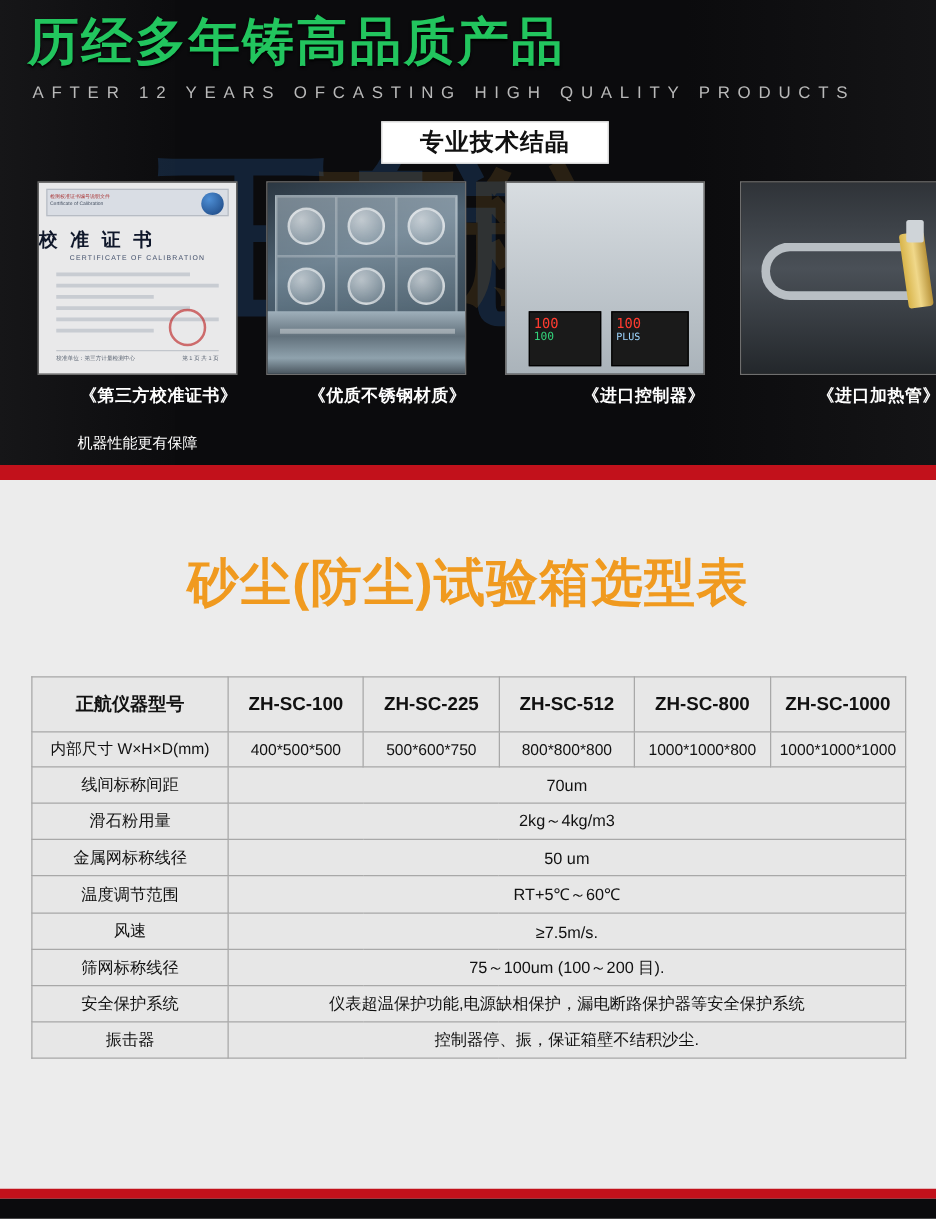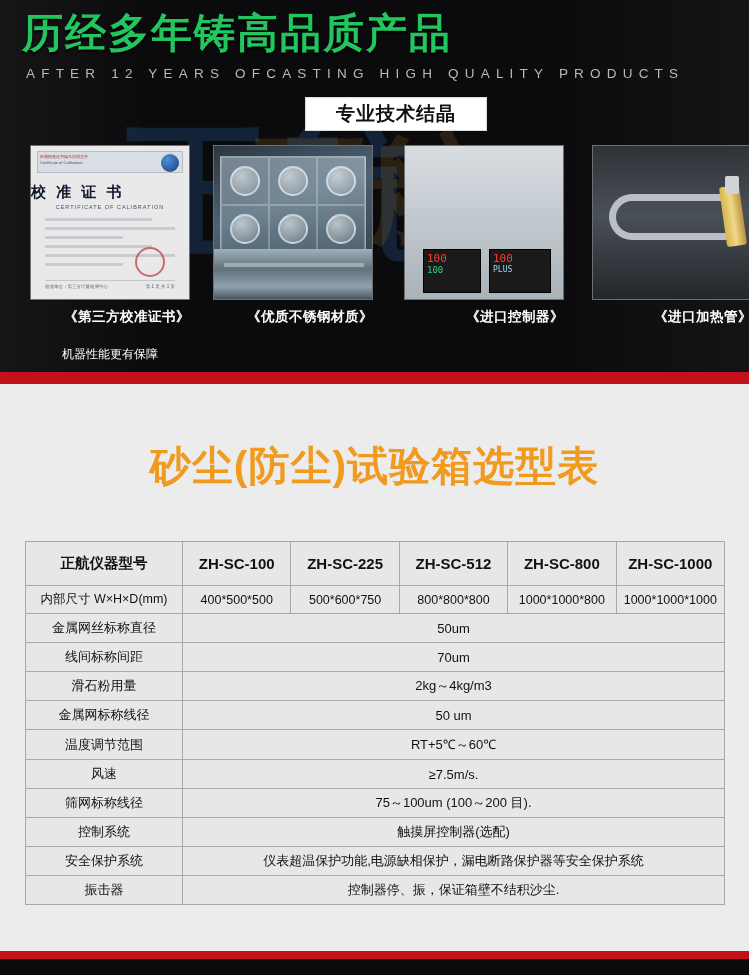--- a/index.html
+++ b/index.html
@@ -532,24 +532,20 @@
         <tr class="sizes">
           <td class="label">内部尺寸 W×H×D(mm)</td>
           <td>400*500*500</td>
           <td>500*600*750</td>
           <td>800*800*800</td>
           <td>1000*1000*800</td>
           <td>1000*1000*1000</td>
         </tr>
 
         <tr>
-          <td class="label">金属网丝标称直径</td>
-          <td colspan="5">50um</td>
-        </tr>
-        <tr>
           <td class="label">线间标称间距</td>
           <td colspan="5">70um</td>
         </tr>
         <tr>
           <td class="label">滑石粉用量</td>
           <td colspan="5">2kg～4kg/m3</td>
         </tr>
         <tr>
           <td class="label">金属网标称线径</td>
           <td colspan="5">50 um</td>
@@ -558,24 +554,20 @@
           <td class="label">温度调节范围</td>
           <td colspan="5">RT+5℃～60℃</td>
         </tr>
         <tr>
           <td class="label">风速</td>
           <td colspan="5">≥7.5m/s.</td>
         </tr>
         <tr>
           <td class="label">筛网标称线径</td>
           <td colspan="5">75～100um (100～200 目).</td>
-        </tr>
-        <tr>
-          <td class="label">控制系统</td>
-          <td colspan="5">触摸屏控制器(选配)</td>
         </tr>
         <tr>
           <td class="label">安全保护系统</td>
           <td colspan="5">仪表超温保护功能,电源缺相保护，漏电断路保护器等安全保护系统</td>
         </tr>
         <tr>
           <td class="label">振击器</td>
           <td colspan="5">控制器停、振，保证箱壁不结积沙尘.</td>
         </tr>
       </tbody>

